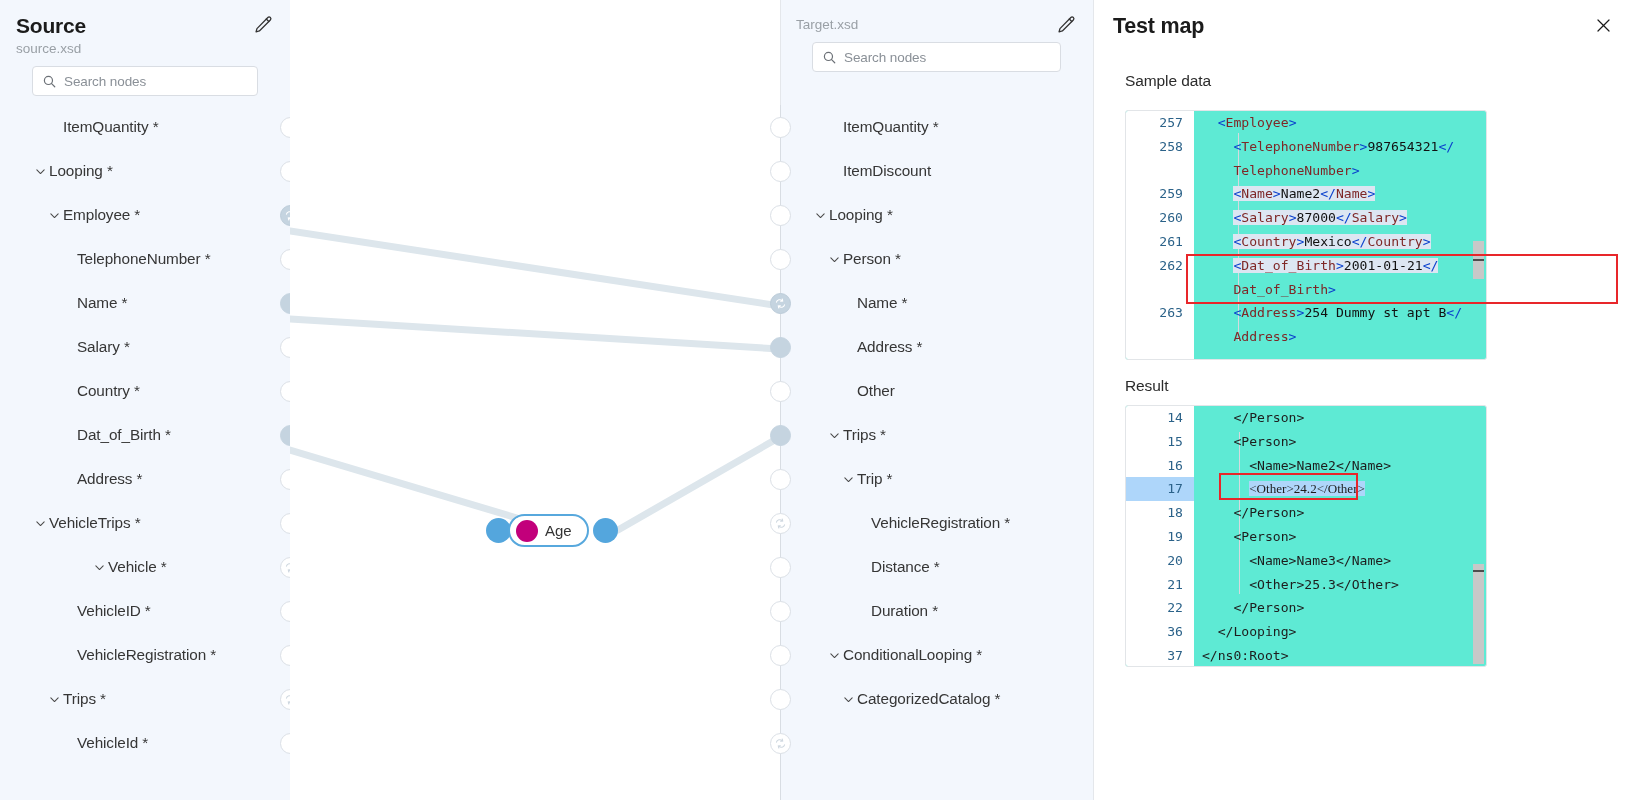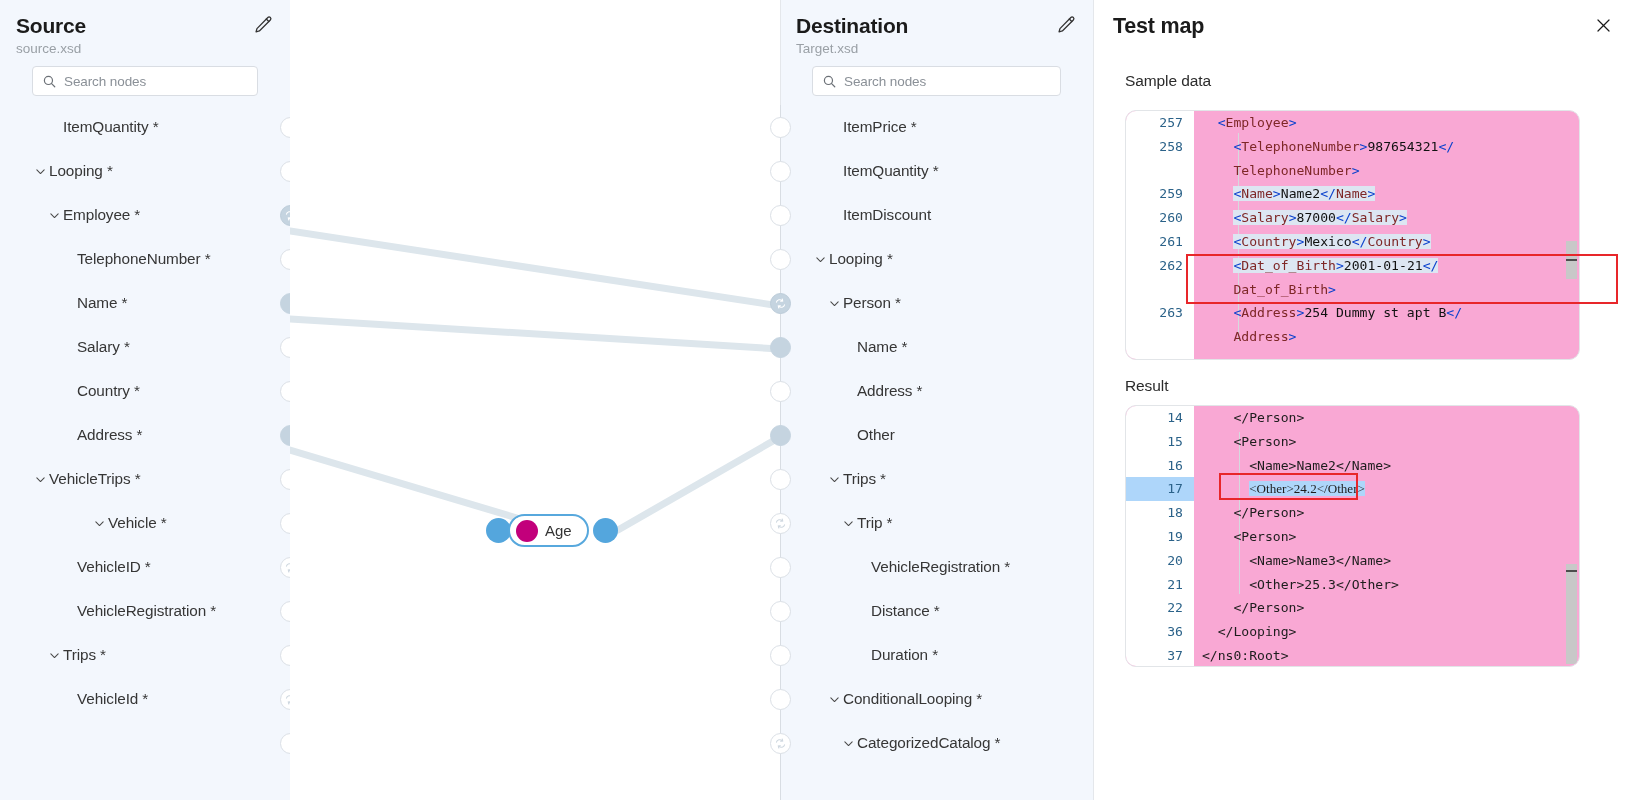--- a/index.html
+++ b/index.html
@@ -131,23 +131,23 @@
     width: 26px; height: 26px; cursor: pointer;
     display: flex; align-items: center; justify-content: center;
   }
   #close-btn svg { width: 17px; height: 17px; display: block; }
 
   .section-label {
     position: absolute; left: 31px;
     font-size: 15.5px; color: #2b2b2b; letter-spacing: -0.1px;
   }
   .code-box {
-    position: absolute; left: 31px; width: 455px;
-    background: #f9a8d4; border: 1px solid #e2e5e8;
-    border-radius: 11px; overflow: hidden;
+    position: absolute; left: 31px; width: 362px;
+    background: #5eead4; border: 1px solid #e2e5e8;
+    border-radius: 3px; overflow: hidden;
   }
   .code-inner {
     position: relative; width: 100%; height: 100%;
     font-family: "DejaVu Sans Mono", monospace;
     font-size: 13.1px; line-height: 23.8px;
   }
   .gutter {
     position: absolute; left: 0; top: 0; width: 68px; height: 100%;
     background: #ffffff;
   }
@@ -238,20 +238,23 @@
           <span class="lbl">TelephoneNumber *</span>
         </div>
         <div class="row no-chev" style="padding-left: 62px;">
           <span class="lbl">Name *</span>
         </div>
         <div class="row no-chev" style="padding-left: 62px;">
           <span class="lbl">Salary *</span>
         </div>
         <div class="row no-chev" style="padding-left: 62px;">
           <span class="lbl">Country *</span>
+        </div>
+        <div class="row no-chev" style="padding-left: 62px;">
+          <span class="lbl">Dat_of_Birth *</span>
         </div>
         <div class="row no-chev" style="padding-left: 62px;">
           <span class="lbl">Address *</span>
         </div>
         <div class="row" style="padding-left: 34px;">
           <span class="chev">
             <svg viewBox="0 0 16 16" fill="none" stroke="#4a4a4a" stroke-width="1.3" stroke-linecap="round" stroke-linejoin="round">
               <path d="M3.5 6l4.5 4.5L12.5 6"></path>
             </svg>
           </span>
@@ -334,42 +337,38 @@
         <svg viewBox="0 0 24 24" fill="none" stroke="#ffffff" stroke-width="2.2" stroke-linecap="round" stroke-linejoin="round">
           <path d="M15.5 5.5a4.2 4.2 0 0 0-5.6 5.2l-5 5a1.6 1.6 0 0 0 2.3 2.3l5-5a4.2 4.2 0 0 0 5.2-5.6l-2.3 2.3-2-2 2.4-2.2z"></path>
         </svg>
       </span>
       <span class="fn-lbl">Age</span>
     </div>
   </div>
 
   <div class="panel" id="dest-panel">
     <div class="panel-head">
-      <div class="panel-title">Destination</div>
       <div class="panel-sub">Target.xsd</div>
       <div class="edit-icon">
         <svg viewBox="0 0 24 24" fill="none" stroke="#333" stroke-width="1.4" stroke-linecap="round" stroke-linejoin="round">
           <path d="M17.3 3.8a1.9 1.9 0 0 1 2.7 2.7L8 18.5l-3.6 1 1-3.6 11.9-12.1z"></path>
           <path d="M15.6 5.5l2.7 2.7"></path>
         </svg>
       </div>
       <div class="search-box">
         <span class="search-ic">
           <svg viewBox="0 0 20 20" fill="none" stroke="#6b7076" stroke-width="1.6" stroke-linecap="round">
             <circle cx="8.6" cy="8.6" r="5.4"></circle>
               <path d="M12.8 12.8l4.2 4.2"></path>
           </svg>
         </span>
         <span class="search-ph">Search nodes</span>
       </div>
     </div>
     <div class="tree" id="dest-tree">
-        <div class="row no-chev" style="padding-left: 48px;">
-          <span class="lbl">ItemPrice *</span>
-        </div>
         <div class="row no-chev" style="padding-left: 48px;">
           <span class="lbl">ItemQuantity *</span>
         </div>
         <div class="row no-chev" style="padding-left: 48px;">
           <span class="lbl">ItemDiscount</span>
         </div>
         <div class="row" style="padding-left: 34px;">
           <span class="chev">
             <svg viewBox="0 0 16 16" fill="none" stroke="#4a4a4a" stroke-width="1.3" stroke-linecap="round" stroke-linejoin="round">
               <path d="M3.5 6l4.5 4.5L12.5 6"></path>

